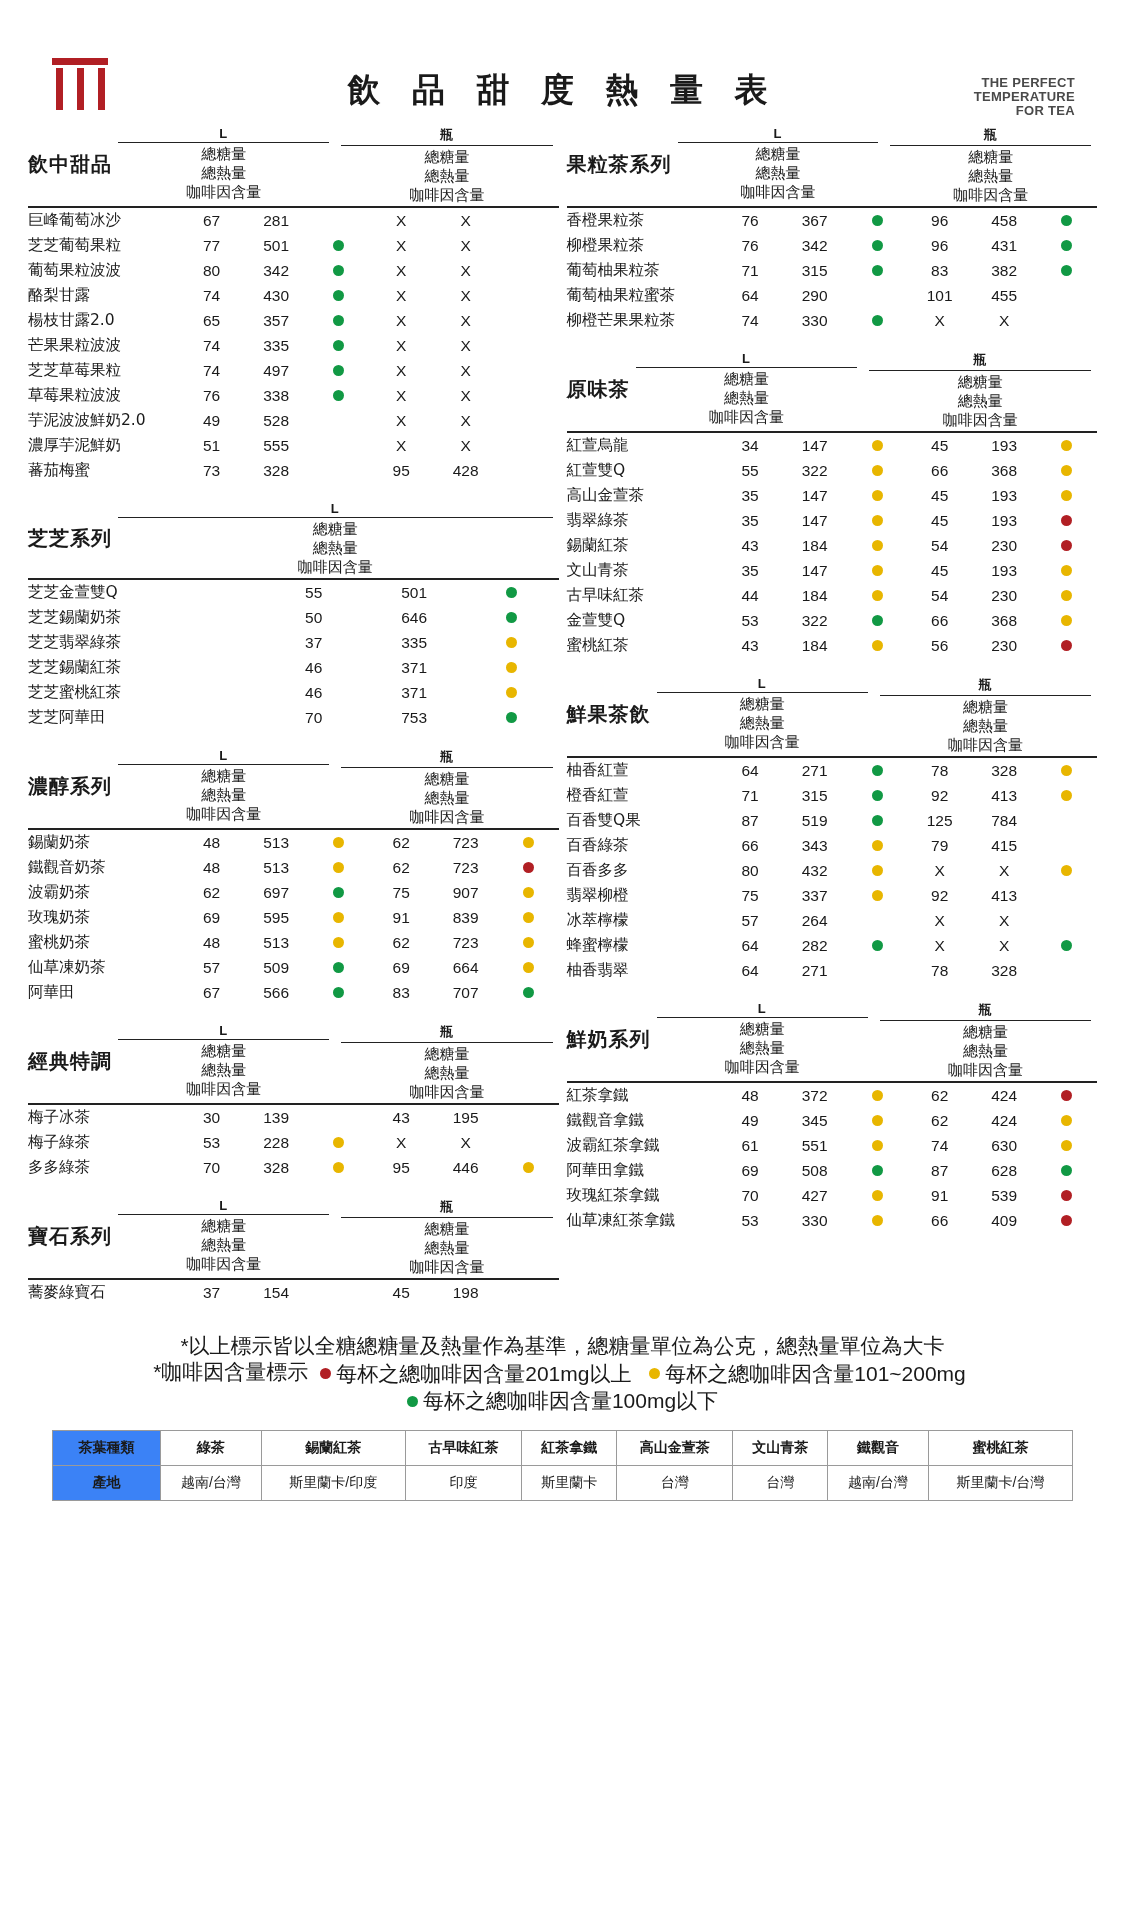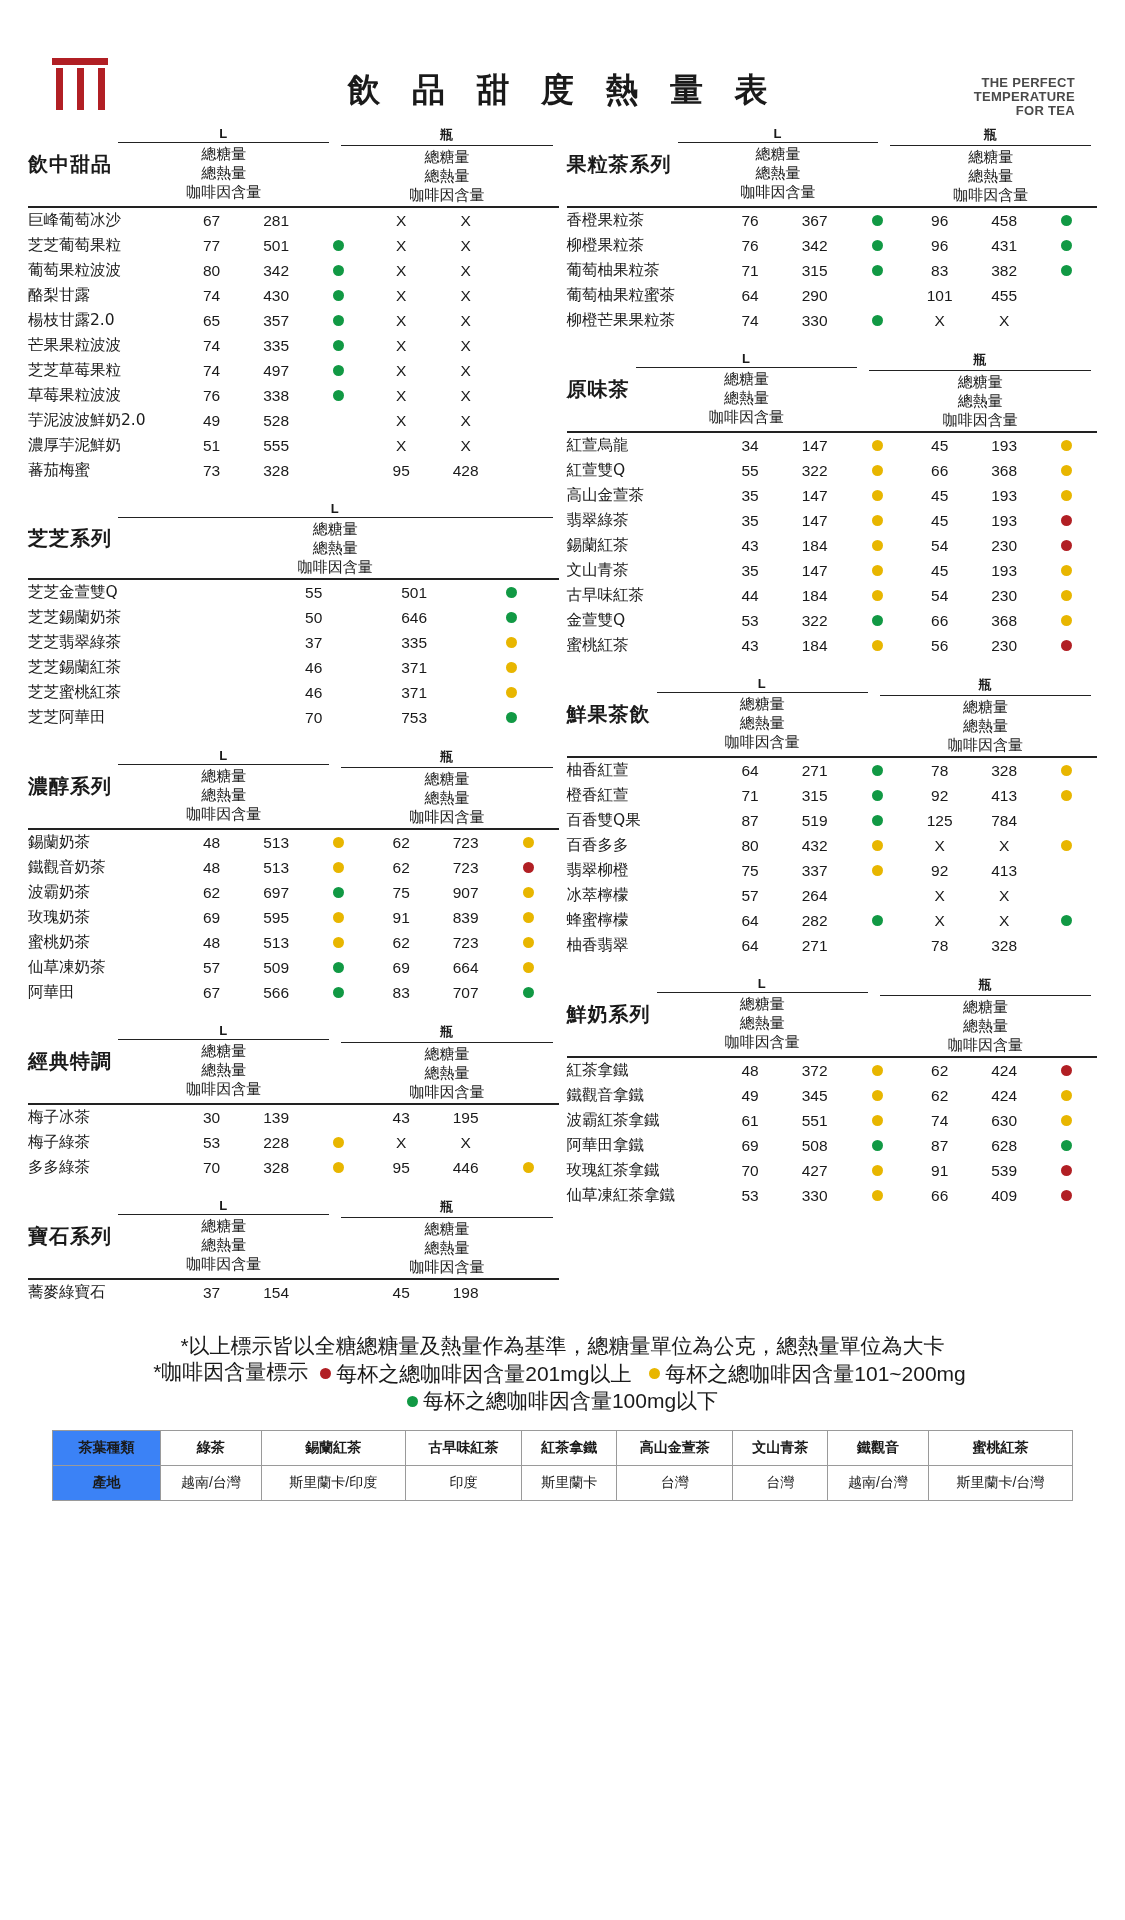--- a/index.html
+++ b/index.html
@@ -710,20 +710,29 @@
                 <td class="num w-num">413</td>
                 <td class="dot w-dot"><span class="dotc y"></span></td>
               </tr>
               <tr>
                 <td class="name w-name">百香雙Q果</td>
                 <td class="num w-num">87</td>
                 <td class="num w-num">519</td>
                 <td class="dot w-dot"><span class="dotc g"></span></td>
                 <td class="num w-num">125</td>
                 <td class="num w-num">784</td>
+                <td class="dot w-dot"><span></span></td>
+              </tr>
+              <tr>
+                <td class="name w-name">百香綠茶</td>
+                <td class="num w-num">66</td>
+                <td class="num w-num">343</td>
+                <td class="dot w-dot"><span class="dotc y"></span></td>
+                <td class="num w-num">79</td>
+                <td class="num w-num">415</td>
                 <td class="dot w-dot"><span></span></td>
               </tr>
               <tr>
                 <td class="name w-name">百香多多</td>
                 <td class="num w-num">80</td>
                 <td class="num w-num">432</td>
                 <td class="dot w-dot"><span class="dotc y"></span></td>
                 <td class="num w-num">X</td>
                 <td class="num w-num">X</td>
                 <td class="dot w-dot"><span class="dotc y"></span></td>

